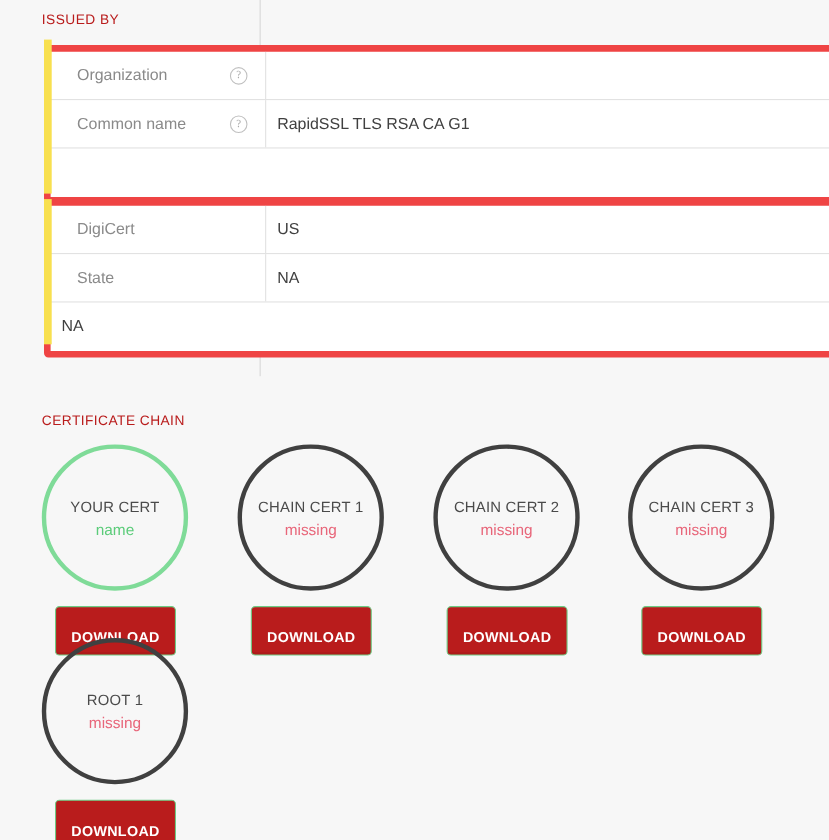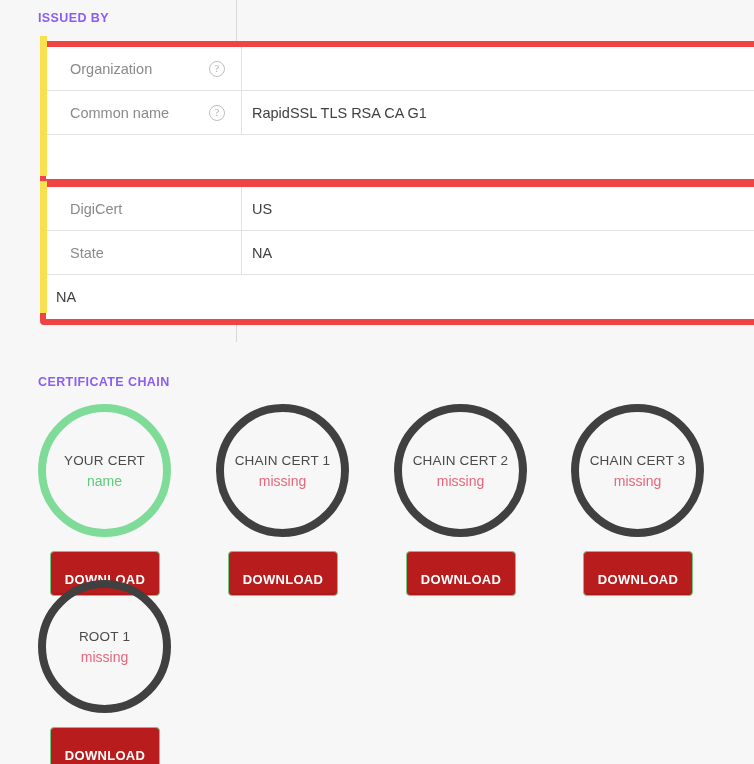--- a/index.html
+++ b/index.html
@@ -11,23 +11,23 @@
     width: 754px;
     height: 764px;
     background: #f7f7f7;
     font-family: "Liberation Sans", sans-serif;
     overflow: hidden;
     position: relative;
   }
 
   
   .section-header {
-    color: #8b5cf6;
+    color: #b91c1c;
     font-size: 12.5px;
-    font-weight: 700;
+    font-weight: 400;
     letter-spacing: 0.4px;
     text-transform: uppercase;
   }
 
   #issued-by-header {
     position: absolute;
     left: 38px;
     top: 11px;
   }
 
@@ -129,21 +129,21 @@
   .chain-item {
     position: absolute;
     width: 134px;
     text-align: center;
   }
 
   .chain-circle {
     width: 133px;
     height: 133px;
     border-radius: 50%;
-    border: 8px solid #404040;
+    border: 4px solid #404040;
     display: flex;
     flex-direction: column;
     align-items: center;
     justify-content: center;
     background: transparent;
   }
   .chain-circle.found { border-color: #7fdb98; }
 
   .cert-name {
     color: #4a4a4a;

